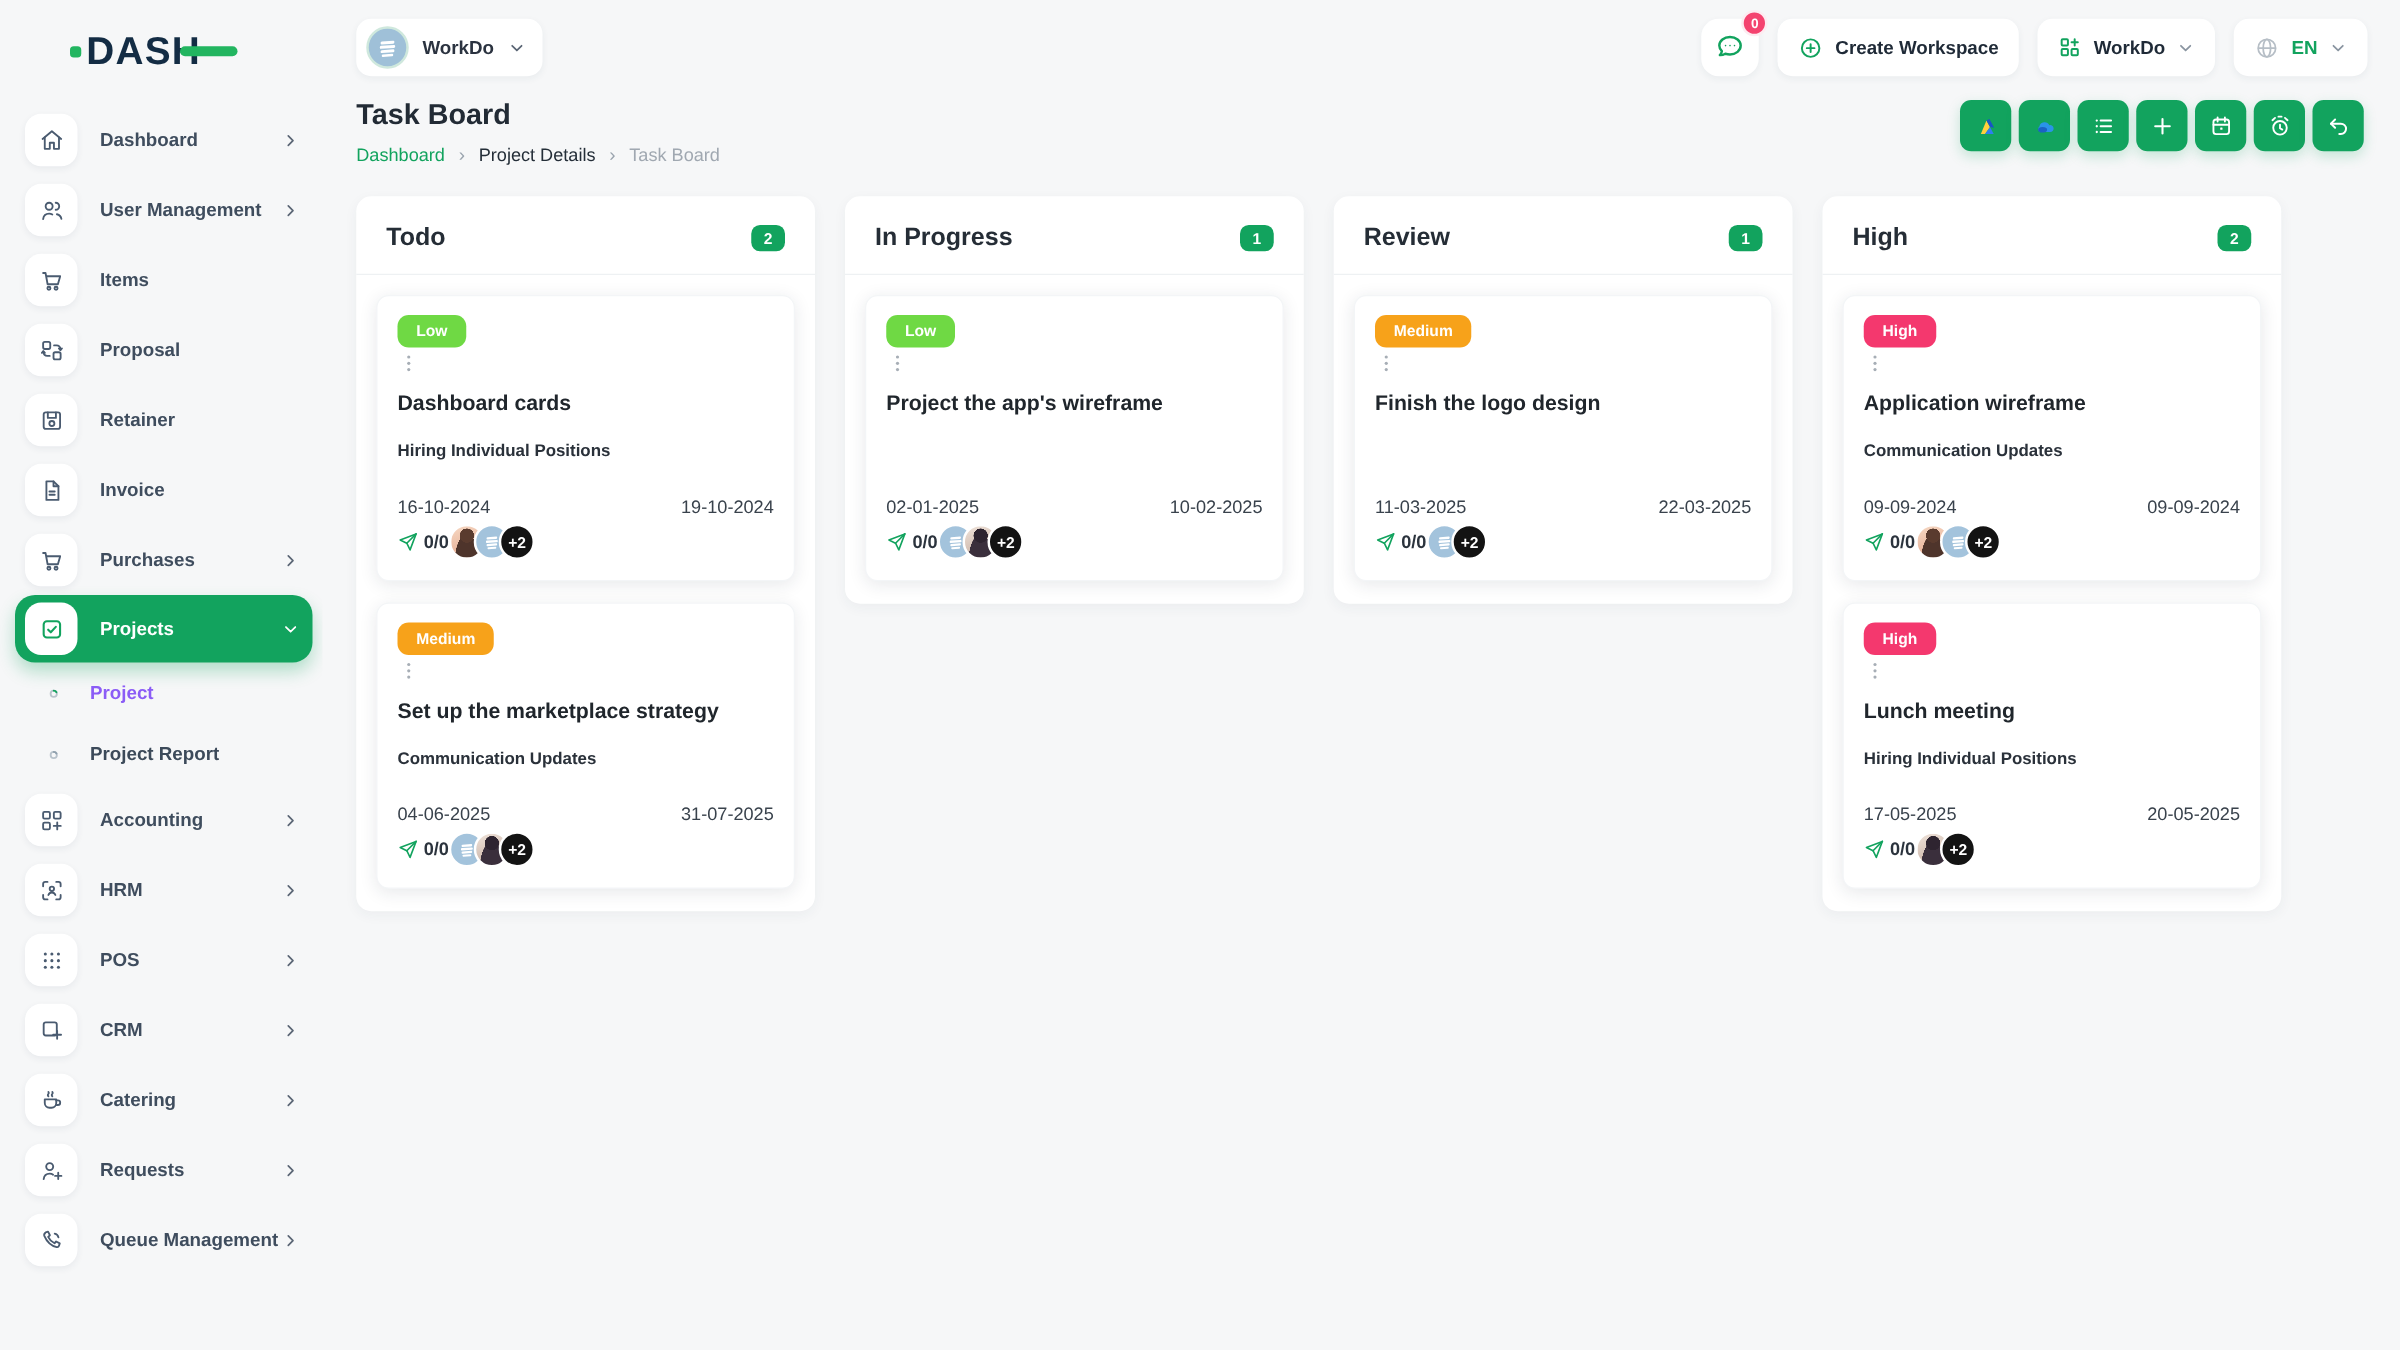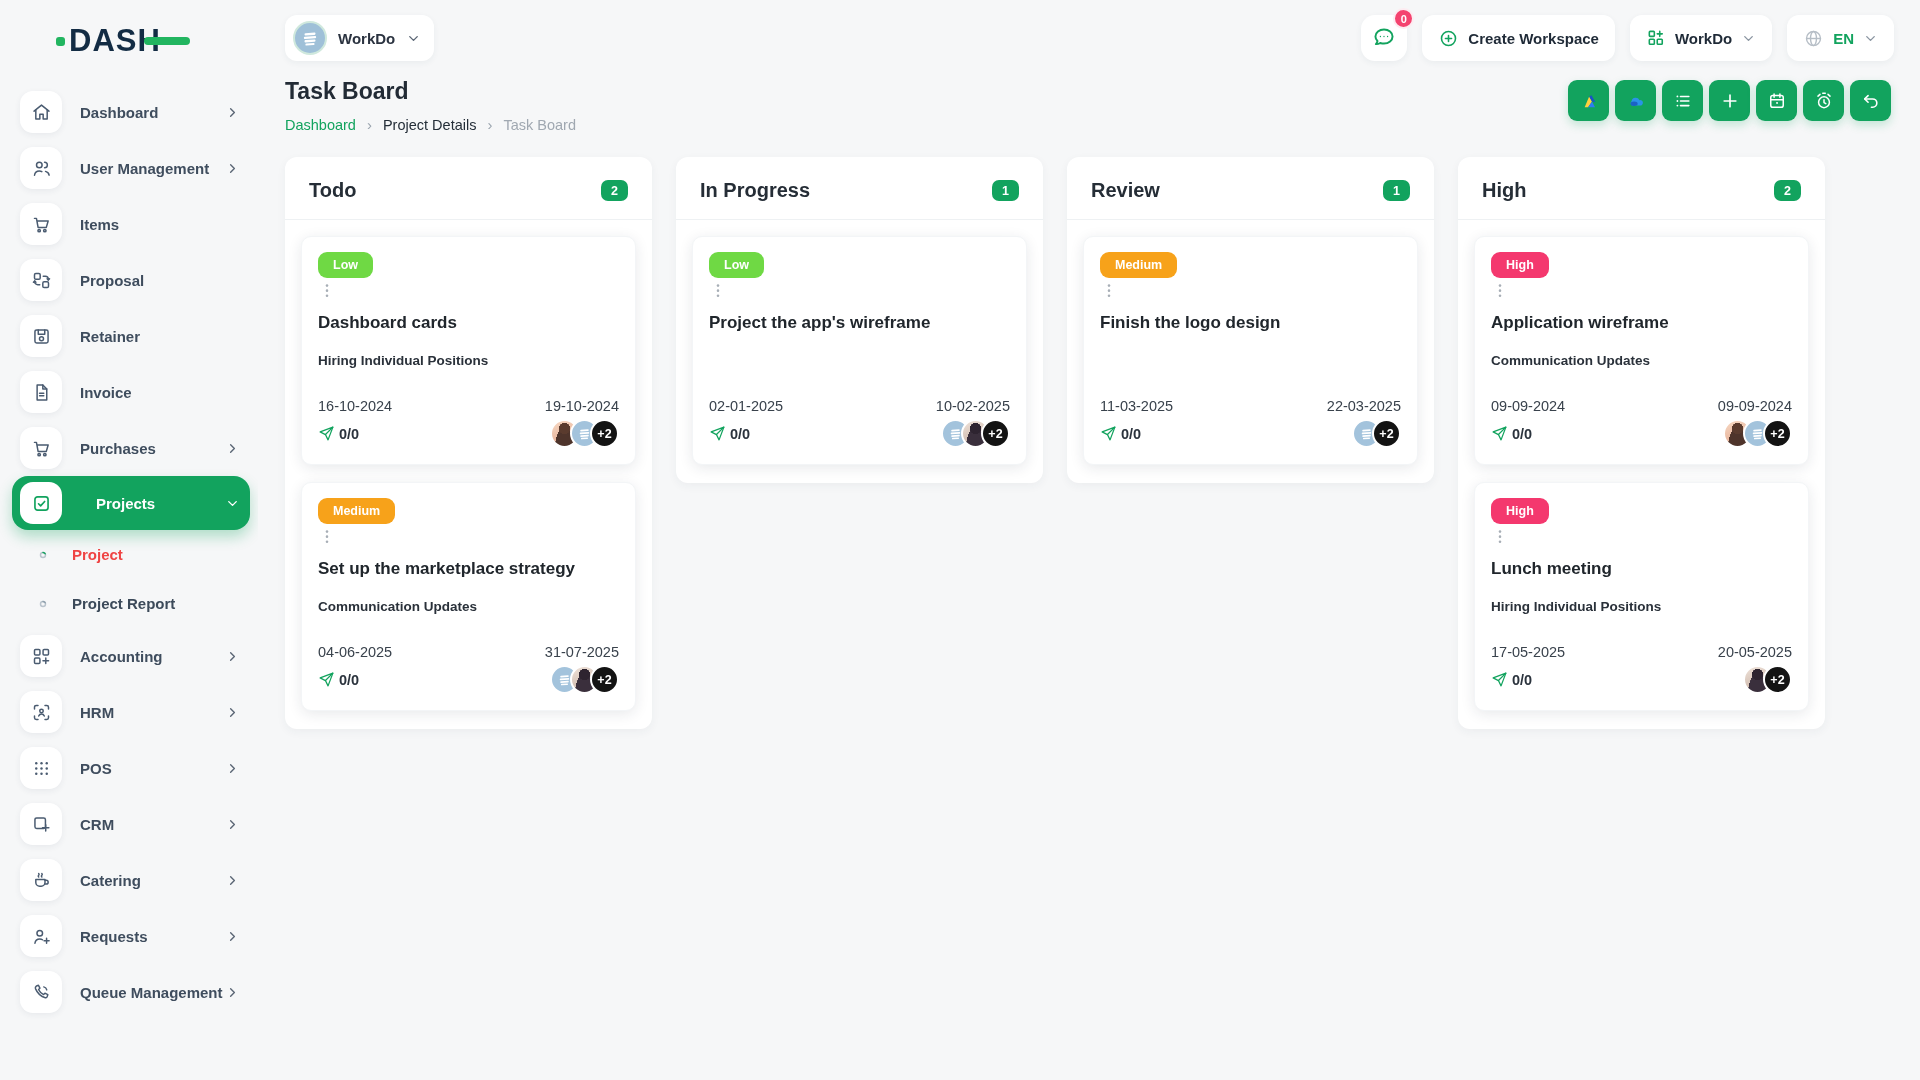--- a/index.html
+++ b/index.html
@@ -19,30 +19,30 @@
   .logo-dot { width:9px; height:9px; border-radius:3px; background:#22b560; margin-right:4px; }
   .logo-text { font-size:31px; font-weight:800; letter-spacing:1px; color:#132c44; }
   .logo-bar { width:46px; height:8px; border-radius:4px; background:#22b560; margin-left:-17px; }
 
   .menu { margin-top:14px; }
   .mi { display:flex; align-items:center; height:56px; padding:0 10px 0 8px; border-radius:16px; cursor:pointer; }
   .ibox { width:42px; height:42px; border-radius:13px; background:#fff; flex:0 0 42px;
           box-shadow:0 2px 6px rgba(40,60,90,.07); display:flex; align-items:center; justify-content:center; color:#4a5b70; }
   .mi .lbl { margin-left:18px; font-size:15px; font-weight:600; color:#3f4d5e; flex:1; white-space:nowrap; }
   .chev { width:15px; height:15px; color:#5b6675; flex:0 0 15px; }
-  .mi.active { background:#12a35e; height:54px; box-shadow:0 7px 14px rgba(18,163,94,.30);gap:16px; }
+  .mi.active { background:#12a35e; height:54px; box-shadow:0 7px 14px rgba(18,163,94,.30); }
   .mi.active .ibox { color:#12a35e; box-shadow:none; }
   .mi.active .lbl { color:#fff; font-weight:700; }
   .mi.active .chev { color:#fff; }
 
   .smi { display:flex; align-items:center; height:49px; padding-left:26px; cursor:pointer; }
   .smi .bullet { width:10px; height:10px; color:#8fa0ad; }
   .smi.sub-active .bullet { color:#12a35e; }
   .smi .slbl { margin-left:24px; font-size:15px; font-weight:600; color:#3c4a5a; }
-  .smi.sub-active .slbl { color:#ef4444; }
+  .smi.sub-active .slbl { color:#8b5cf6; }
 
   
   .topbar { margin-left:258px; height:66px; display:flex; align-items:center; padding:10px 26px 0 27px; }
   .ws-pill { display:flex; align-items:center; gap:11px; background:#fff; border-radius:12px; padding:6px 13px 6px 8px;
              box-shadow:0 2px 6px rgba(40,60,90,.06); cursor:pointer; }
   .ws-av { width:34px; height:34px; border-radius:50%; background:#9fc0d8; border:2px solid #cfe8dd;
            display:flex; align-items:center; justify-content:center; }
   .ws-lbl { font-size:15px; font-weight:600; color:#2b3340; }
   .spacer { flex:1; }
   .chat-btn { position:relative; width:46px; height:46px; border-radius:14px; background:#fff;
@@ -84,21 +84,21 @@
   .card:last-child { margin-bottom:0; }
   .card-top { display:flex; align-items:flex-start; justify-content:space-between;flex-direction:column; }
   .prio { display:inline-block; padding:6px 15px; border-radius:9px; color:#fff; font-size:12.5px; font-weight:600; }
   .prio-low { background:#6fd944; }
   .prio-medium { background:#f7a21a; }
   .prio-high { background:#f4386e; }
   .kebab { color:#a7aeb6; width:18px; height:18px; margin-top:4px; cursor:pointer; }
   .card-title { margin-top:13px; font-size:17px; font-weight:700; color:#20262c; }
   .card-sub { margin-top:20px; font-size:13.5px; font-weight:700; color:#2a313a; min-height:17px; }
   .card-dates { display:flex; justify-content:space-between; margin-top:28px; font-size:14.5px; color:#39424c; }
-  .card-foot { display:flex; justify-content:space-between; align-items:center; margin-top:5px; }
+  .card-foot { display:flex; align-items:center; margin-top:5px; }
   .progress { display:flex; align-items:center; gap:4px; font-size:14.5px; font-weight:600; color:#2b333d; }
   .progress .ic { width:17px; height:17px; color:#12a35e; }
   .avatars { display:flex; align-items:center; }
   .av { width:29px; height:29px; border-radius:50%; border:2px solid #fff; margin-left:-9px; flex:0 0 29px; }
   .av:first-child { margin-left:0; }
   .av.workdo { background:#a3c3dc; display:flex; align-items:center; justify-content:center; }
   .av.person-a { background:
       radial-gradient(circle at 50% 30%, #5a3b2e 0 26%, rgba(0,0,0,0) 27%),
       radial-gradient(ellipse at 50% 118%, #4e342b 0 55%, rgba(0,0,0,0) 56%),
       linear-gradient(160deg,#f7d9c4,#e0a287); }

